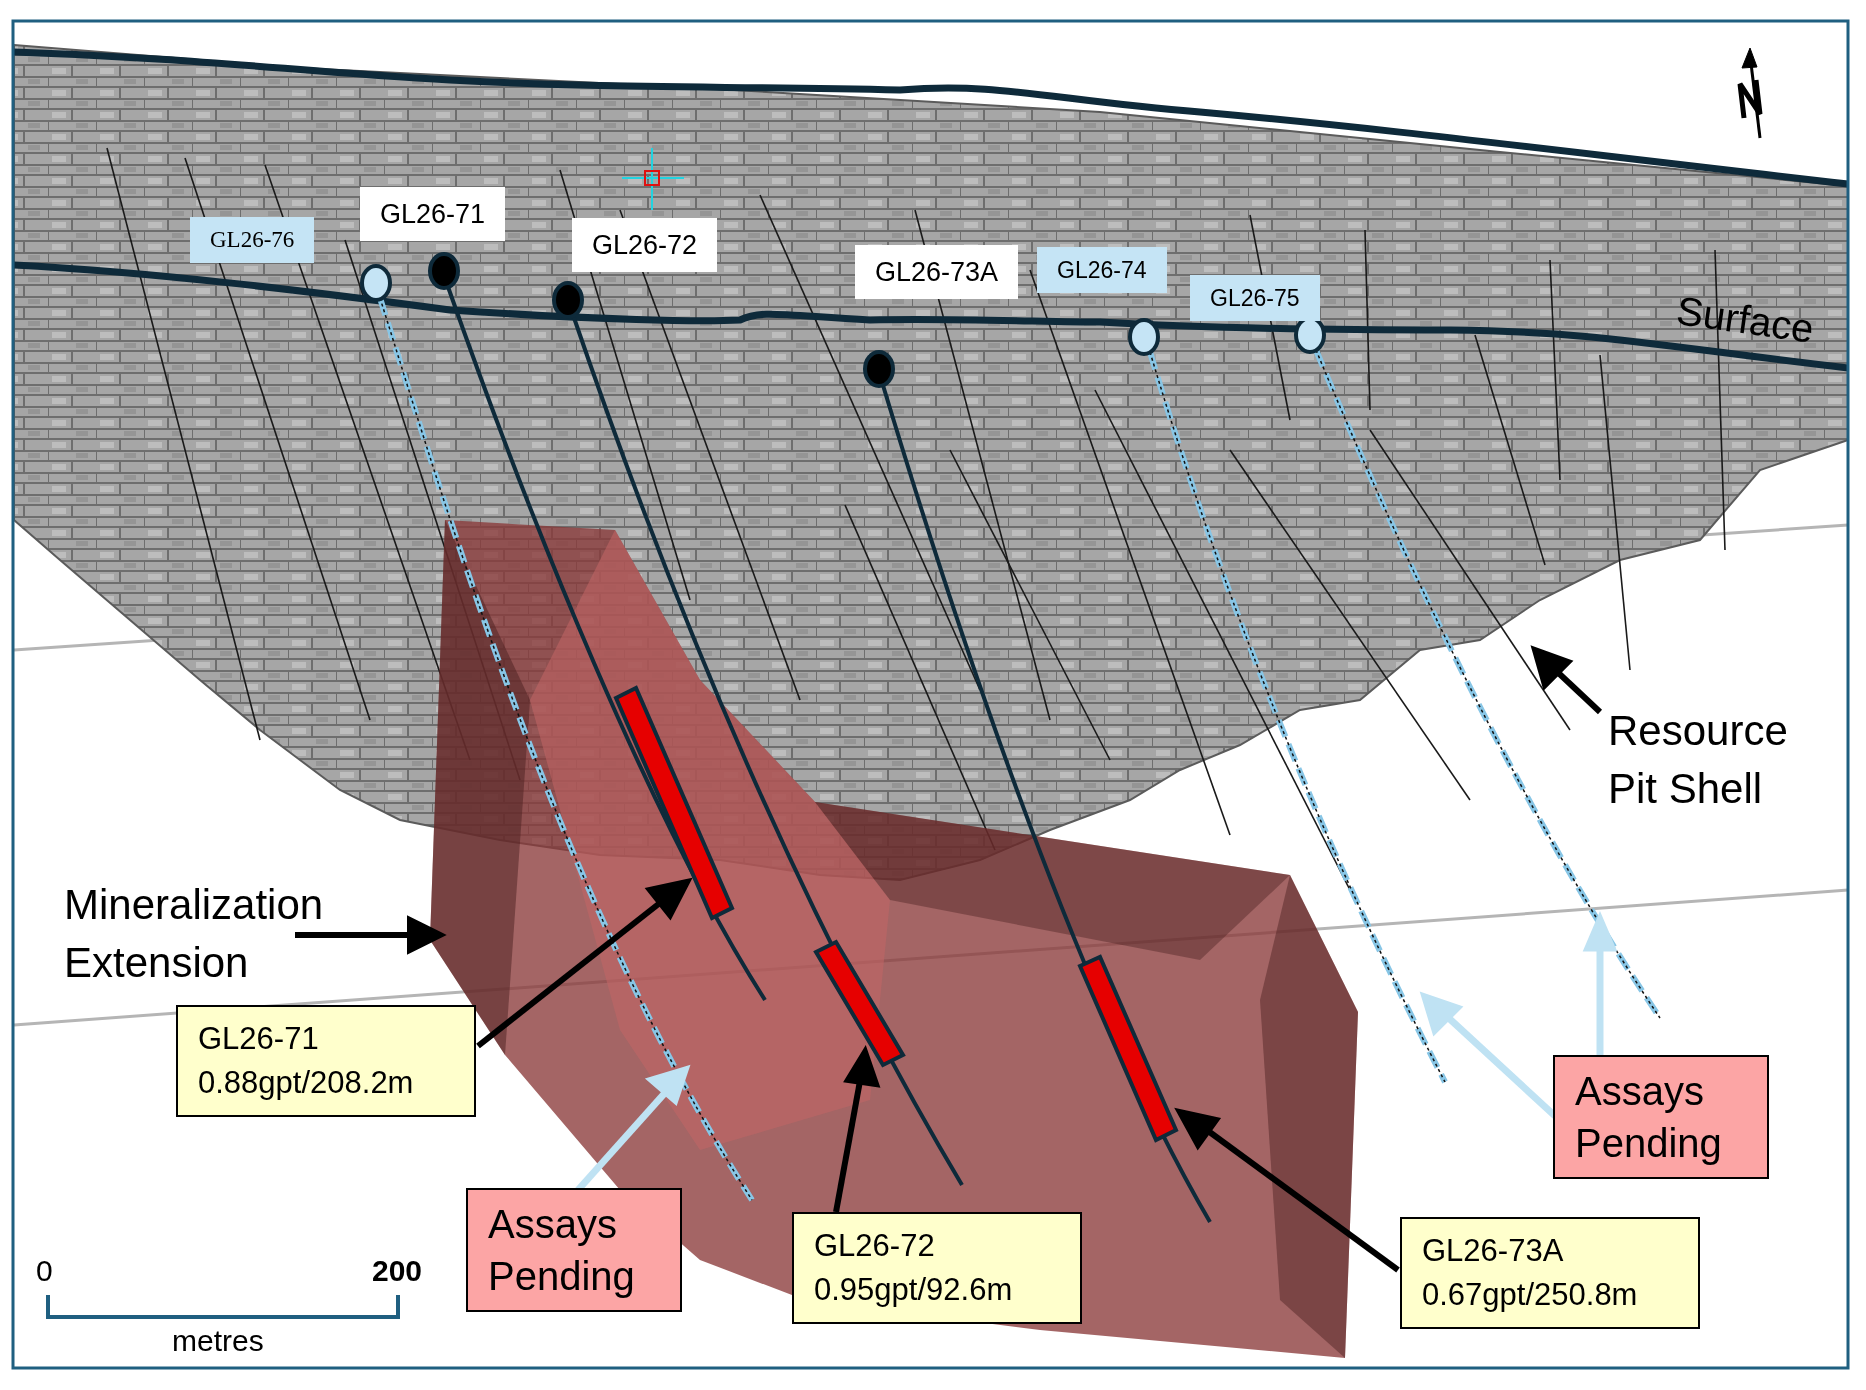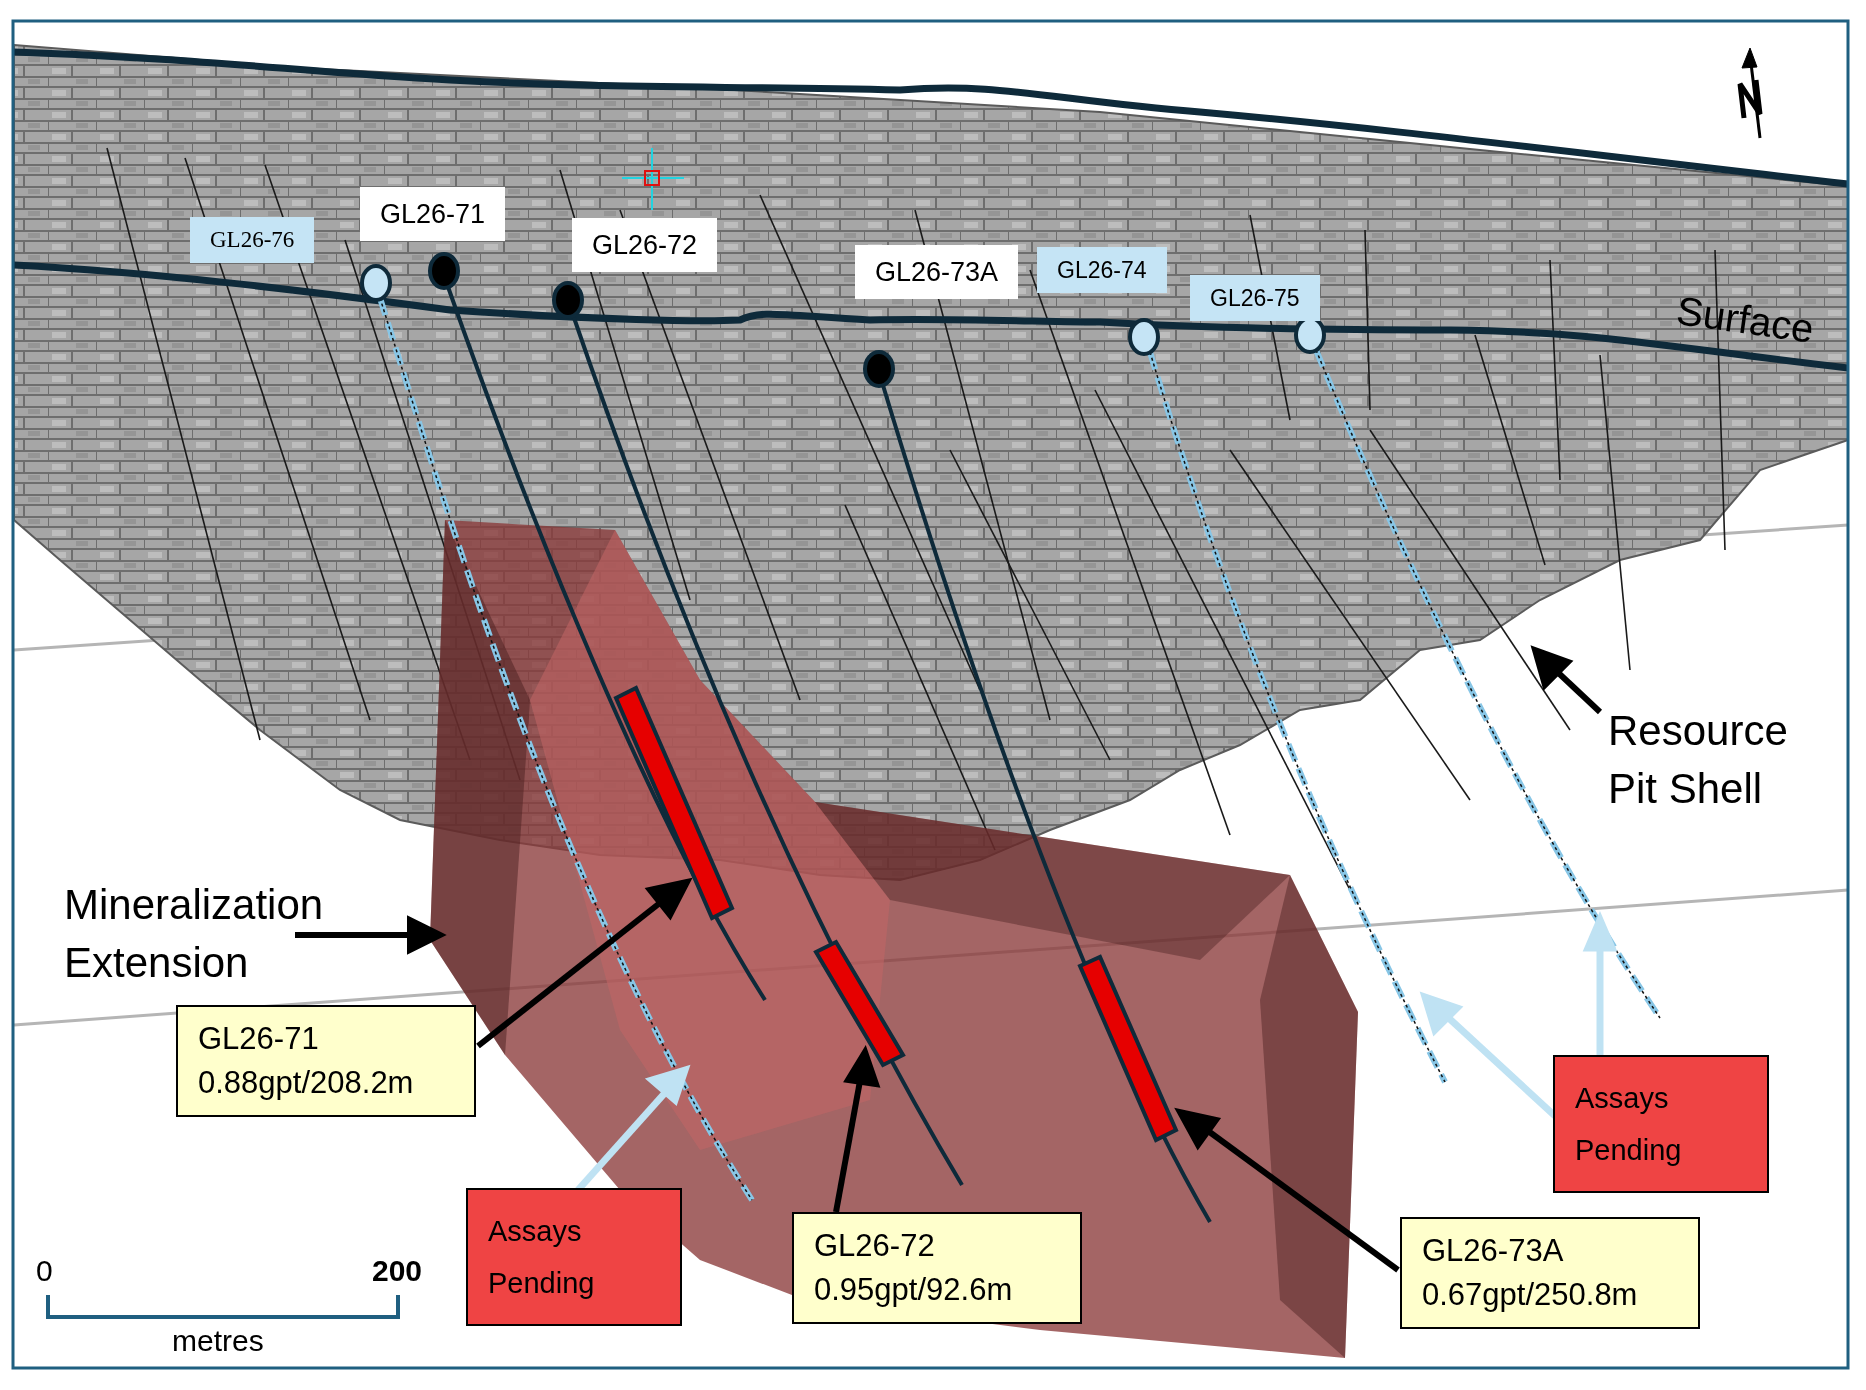--- a/index.html
+++ b/index.html
@@ -2,21 +2,21 @@
 <html><head>
 <meta charset="utf-8">
 <style>
   html, body { margin:0; padding:0; background:#ffffff; }
   body { width:1866px; height:1390px; position:relative; overflow:hidden; font-family:"Liberation Sans", sans-serif; }
   #stage { position:absolute; left:0; top:0; width:1866px; height:1390px; }
   .label { position:absolute; font-family:"Liberation Sans", sans-serif; color:#000; white-space:nowrap; box-sizing:border-box; }
   .collar-white { background:#ffffff; font-size:27px; padding:0 20px; height:54px; line-height:54px; }
   .collar-blue { background:#c5e4f5; font-size:23px; padding:0 20px; height:46px; line-height:46px; }
   .callout { background:#ffffcc; border:2px solid #000; font-size:31px; line-height:44px; padding:10px 20px; }
-  .pending { background:#ef4444; border:2px solid #000; font-size:29px; line-height:52px; padding:15px 20px; }
+  .pending { background:#fca5a5; border:2px solid #000; font-size:40px; line-height:52px; padding:8px 20px; }
   .big { font-size:42px; line-height:58px; }
   .surface-label { font-size:40px; transform:rotate(8deg); transform-origin:left top; }
   .scale-text { font-size:30px; }
 </style>
 </head>
 <body>
 
 <div id="stage">
   <svg width="1866" height="1390" viewBox="0 0 1866 1390" xmlns="http://www.w3.org/2000/svg">
     <defs>

